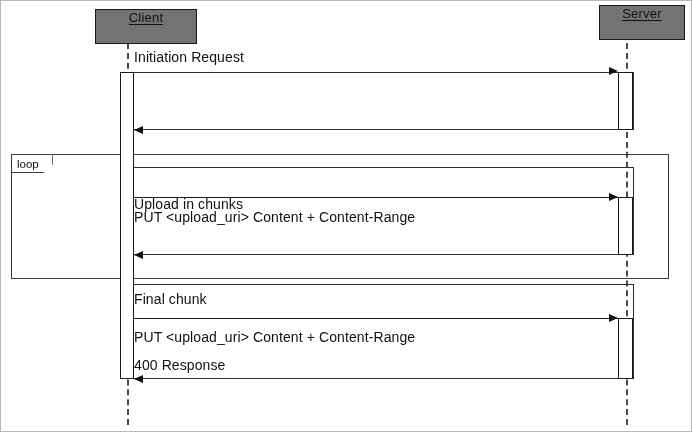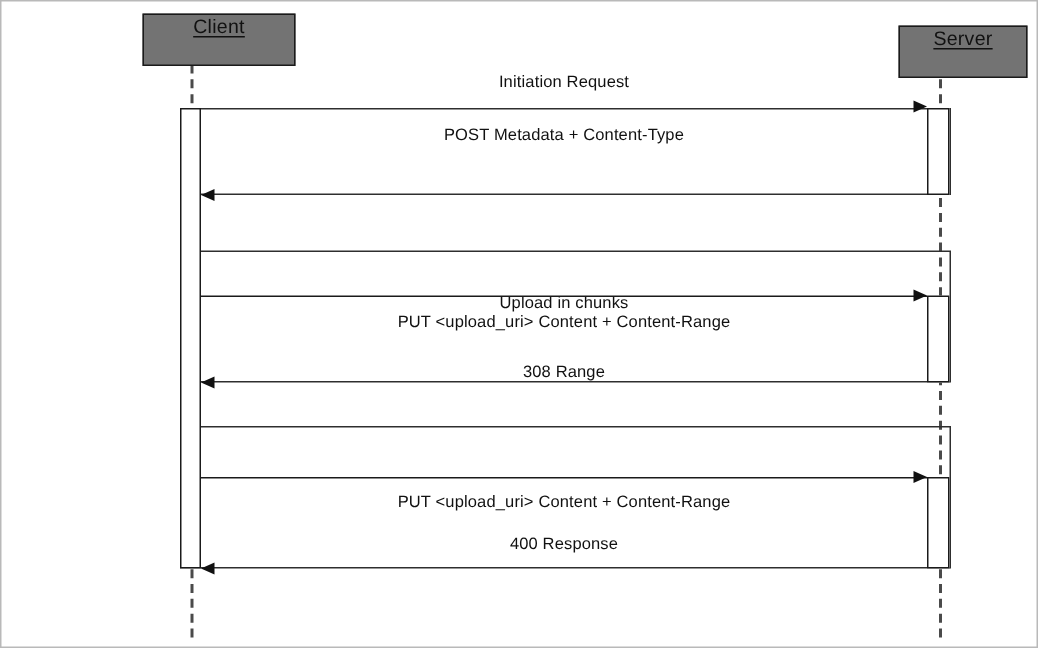--- a/index.html
+++ b/index.html
@@ -93,74 +93,78 @@
     border-top:4.5px solid transparent;
     border-bottom:4.5px solid transparent;
     z-index:5;
   }
   .arrowhead.right{border-left:9px solid #111;}
   .arrowhead.left{border-right:9px solid #111;}
 
   
   .msglabel{
     position:absolute;
-    text-align:center;
-    font-size:11px;
+    text-align:left;
+    font-size:14px;
     color:#111;
     white-space:nowrap;
     z-index:5;
     letter-spacing:.1px;
   }
 </style>
 </head>
 <body>
 
 <div id="canvas">
 
   <div class="lifeline" style="left:126px;top:42px;height:382px;"></div>
   <div class="lifeline" style="left:625px;top:42px;height:382px;"></div>
 
   <div class="participant" style="left:78px;top:8px;width:102px;height:35px;">
     <span>Client</span>
   </div>
-  <div class="participant" style="left:582px;top:16px;width:86px;height:35px;">
+  <div class="participant" style="left:582px;top:4px;width:86px;height:35px;">
     <span>Server</span>
   </div>
 
+  <div class="fragment" style="left:10px;top:153px;width:658px;height:125px;">
+    <div class="fragment-tag">
+      <span>loop</span>
+    </div>
+  </div>
 
   <div class="activation" style="left:119px;top:71px;width:14px;height:307px;"></div>
 
   <div class="msgbox" style="left:119px;top:71px;width:514px;height:58px;"></div>
 
   <div class="activation" style="left:617px;top:71px;width:15px;height:58px;"></div>
 
   <div class="msglabel" style="left:133px;top:48px;width:484px;">Initiation Request</div>
 
   <div class="arrowhead right" style="left:608px;top:66px;"></div>
-  <div class="msglabel" style="left:133px;top:83px;width:484px;">POST Metadata + Content-Type</div>
 
   <div class="arrowhead left" style="left:133px;top:124.5px;"></div>
 
   <div class="msgbox" style="left:119px;top:166px;width:514px;height:88px;"></div>
 
   <div class="activation" style="left:617px;top:196px;width:15px;height:58px;"></div>
 
   <div class="msglabel" style="left:133px;top:173px;width:484px;margin-top:22px;">Upload in chunks</div>
 
   <div class="arrowline" style="left:133px;top:196px;width:484px;"></div>
   <div class="arrowhead right" style="left:608px;top:191.5px;"></div>
   <div class="msglabel" style="left:133px;top:208px;width:484px;">PUT &lt;upload_uri&gt; Content + Content-Range</div>
 
   <div class="arrowhead left" style="left:133px;top:249.5px;"></div>
-  <div class="msglabel" style="left:133px;top:241px;width:484px;">308 Range</div>
 
   <div class="msgbox" style="left:119px;top:283px;width:514px;height:95px;"></div>
 
   <div class="activation" style="left:617px;top:317px;width:15px;height:61px;"></div>
 
+  <div class="msglabel" style="left:133px;top:290px;width:484px;">Final chunk</div>
 
   <div class="arrowline" style="left:133px;top:317px;width:484px;"></div>
   <div class="arrowhead right" style="left:608px;top:312.5px;"></div>
   <div class="msglabel" style="left:133px;top:328px;width:484px;">PUT &lt;upload_uri&gt; Content + Content-Range</div>
 
   <div class="arrowhead left" style="left:133px;top:373.5px;"></div>
   <div class="msglabel" style="left:133px;top:356px;width:484px;">400 Response</div>
 
 </div>
 

